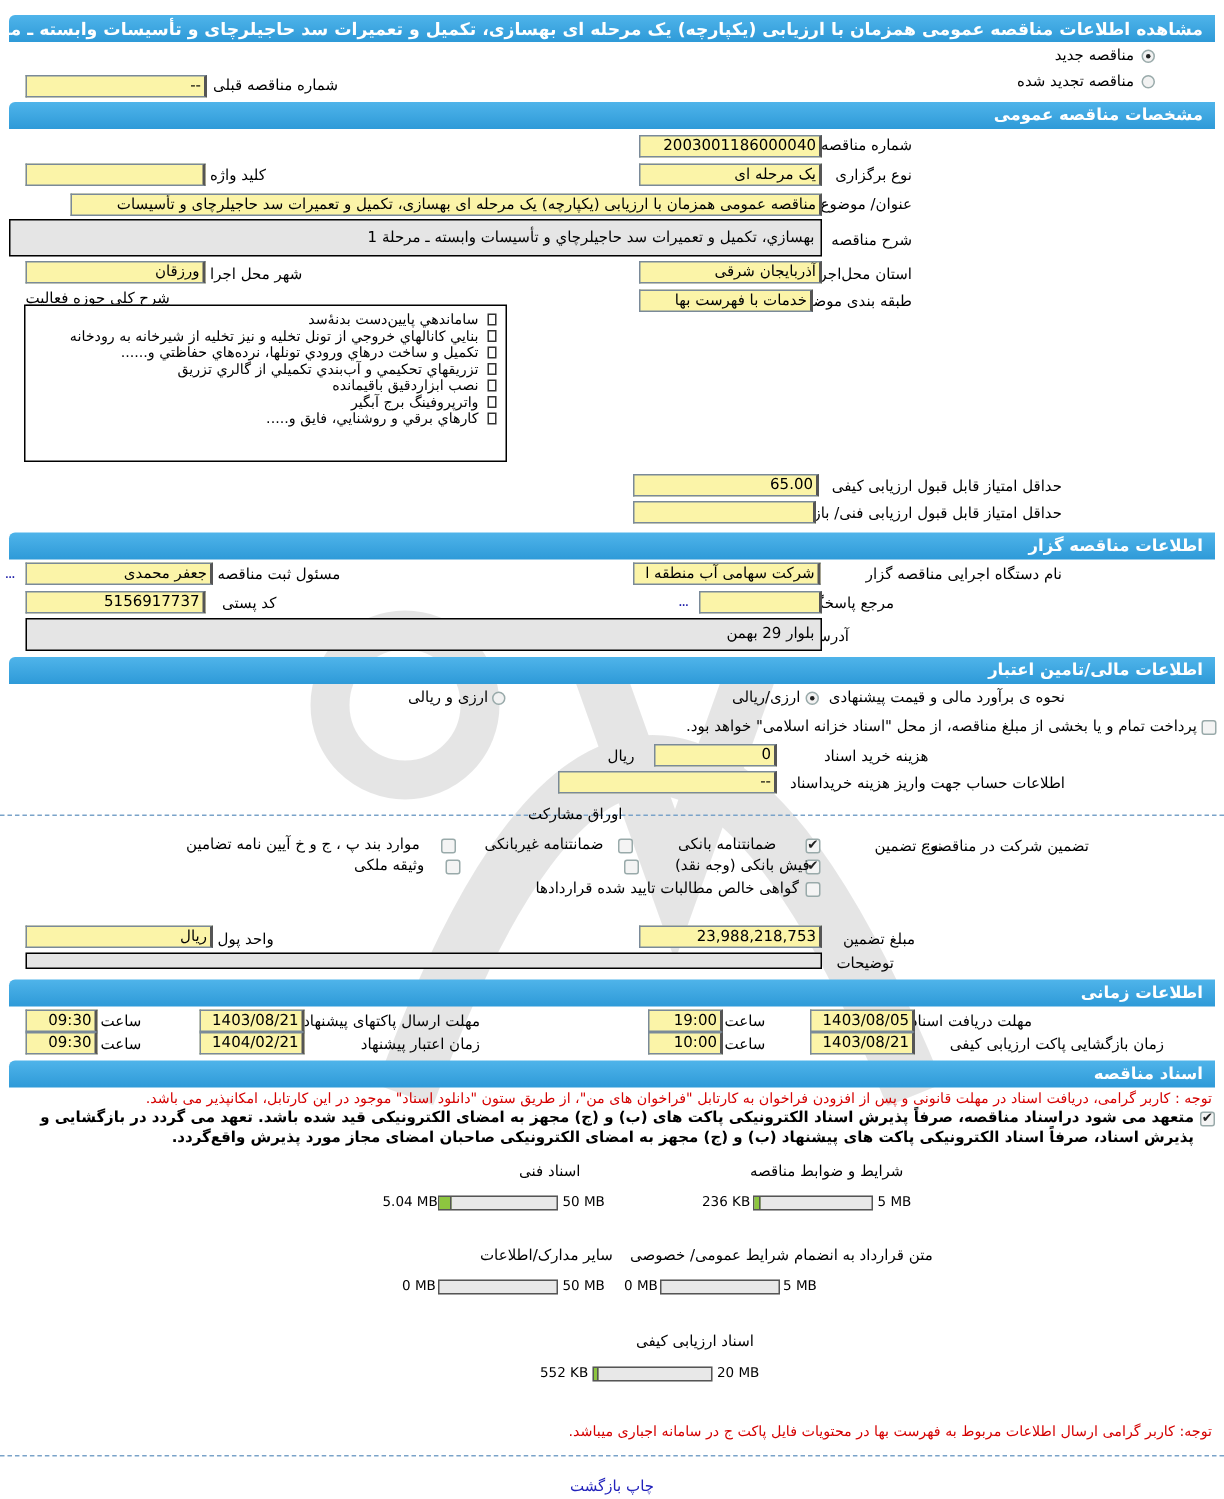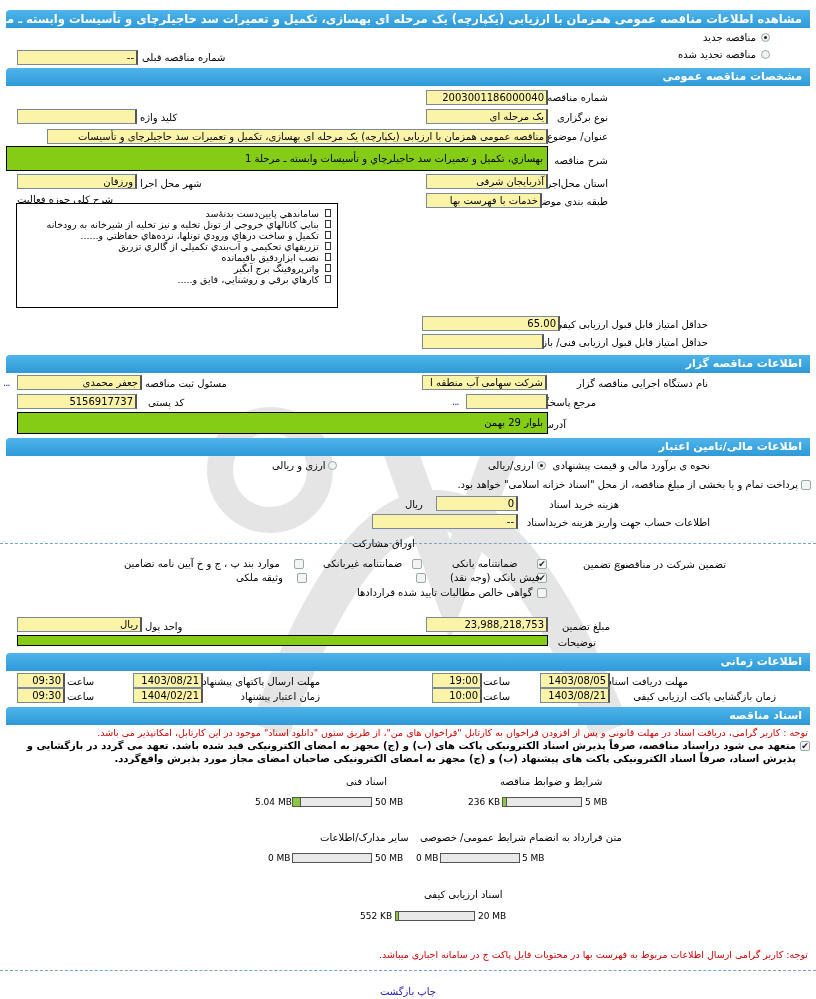--- a/index.html
+++ b/index.html
@@ -15,21 +15,21 @@
   }
   .bar.title { font-size: 11.5px; }
   .lbl { position: absolute; white-space: nowrap; font-size: 10px; line-height: 14px; }
   .fld {
     position: absolute; height: 15px; background: #fbf4a8;
     border: 1px solid #7a8a99; border-right: 2px solid #555;
     font-size: 10px; line-height: 13px; padding: 0 2px; white-space: nowrap; overflow: hidden;
     text-align: right;
   }
   .fld.ltr { direction: ltr; text-align: right; }
-  .box { position: absolute; background: #84cc16; border: 1px solid #000; font-size: 10px; line-height: 13px; padding: 2px 4px; white-space: nowrap; overflow: hidden; }
+  .box { position: absolute; background: #e5e5e5; border: 1px solid #000; font-size: 10px; line-height: 13px; padding: 2px 4px; white-space: nowrap; overflow: hidden; }
   .radio { position: absolute; width: 9px; height: 9px; border-radius: 50%; border: 1px solid #9aa; background: #f2f2f2; }
   .radio.on::after { content: ""; position: absolute; left: 2px; top: 2px; width: 3px; height: 3px; border-radius: 50%; background: #222; }
   .chk { position: absolute; width: 10px; height: 10px; border: 1px solid #9aa; background: #f4f4f4; border-radius: 2px; font-size: 9px; line-height: 8px; text-align: center; color: #222; }
   .dots { position: absolute; color: #22a; font-size: 10px; letter-spacing: -1px; }
   .dashed { position: absolute; left: 0; right: 0; border-top: 1px dashed #7aa3c9; }
   .activity { position: absolute; left: 16px; top: 203px; width: 322px; height: 105px; border: 1px solid #000; background: #fff; padding: 4px 6px; font-size: 9.5px; line-height: 11px; }
   .activity .row { display: flex; gap: 6px; }
   .activity .bul { display: inline-block; width: 6px; height: 8px; border: 1px solid #333; font-size: 5px; line-height: 3px; text-align: center; flex: 0 0 auto; margin-top: 1px; }
   .prog { position: absolute; height: 10px; background: #e8e8e8; border: 1px solid #555; direction: ltr; }
   .prog .fill { position: absolute; left: 0; top: 0; bottom: 0; background: #8dc63f; border-right: 1px solid #555; }
@@ -107,21 +107,21 @@
       <span class="bul"></span>
       <span>واترپروفينگ برج آبگير</span>
     </div>
   <div class="row">
       <span class="bul"></span>
       <span>كارهاي  برقي و  روشنايي،  فايق و.....</span>
     </div>
 </div>
 
 <div class="lbl" style="right:108px; top:318px;">حداقل امتیاز قابل قبول ارزیابی کیفی</div>
-<div class="fld ltr" style="left:422px; top:316px; width:138px;">65.00</div>
+<div class="fld ltr" style="left:422px; top:316px; width:124px;">65.00</div>
 <div class="lbl" style="right:108px; top:336px;">حداقل امتیاز قابل قبول ارزیابی فنی/ بازرگانی</div>
 <div class="fld" style="left:422px; top:334px; width:122px;"></div>
 
 <div class="bar" style="top:355px;">اطلاعات مناقصه گزار</div>
 
 <div class="lbl" style="right:108px; top:377px;">نام دستگاه اجرایی مناقصه گزار</div>
 <div class="fld" style="left:422px; top:375px; width:125px;">شرکت سهامی آب منطقه ا</div>
 <div class="lbl" style="left:145px; top:377px;">مسئول ثبت مناقصه</div>
 <div class="fld" style="left:17px; top:375px; width:125px;">جعفر محمدی</div>
 <div class="dots" style="left:3px; top:377px;">...</div>

